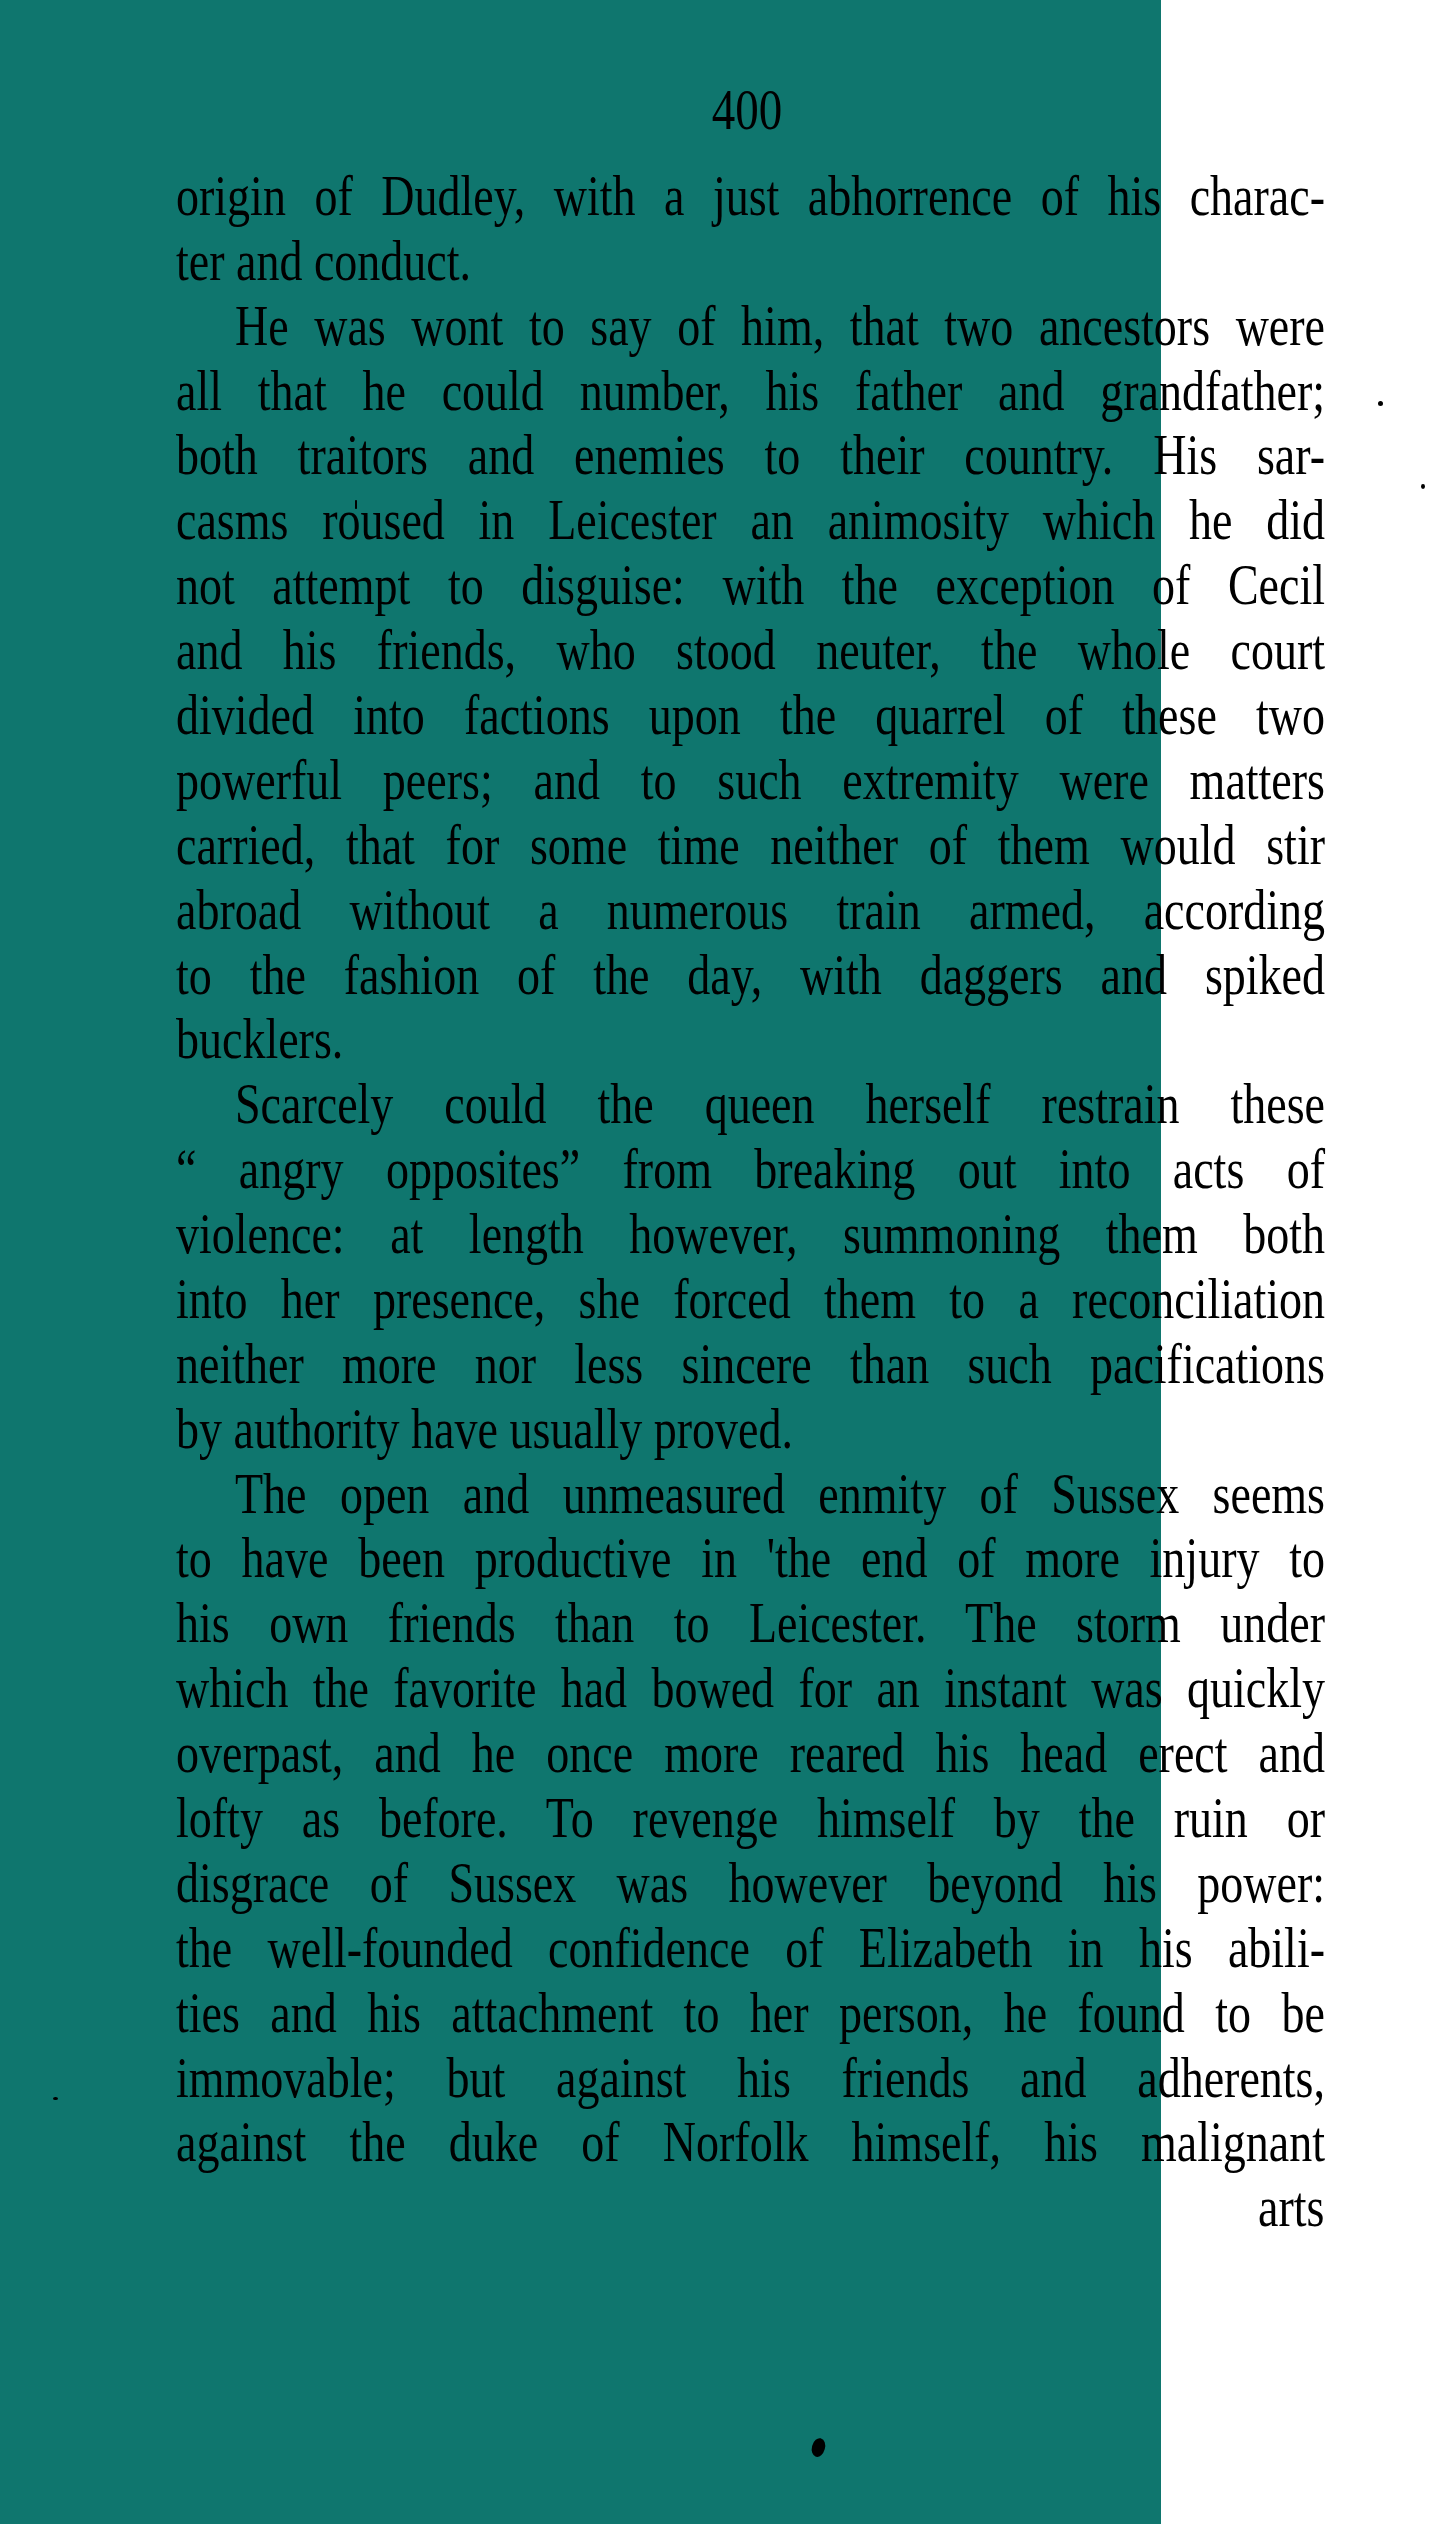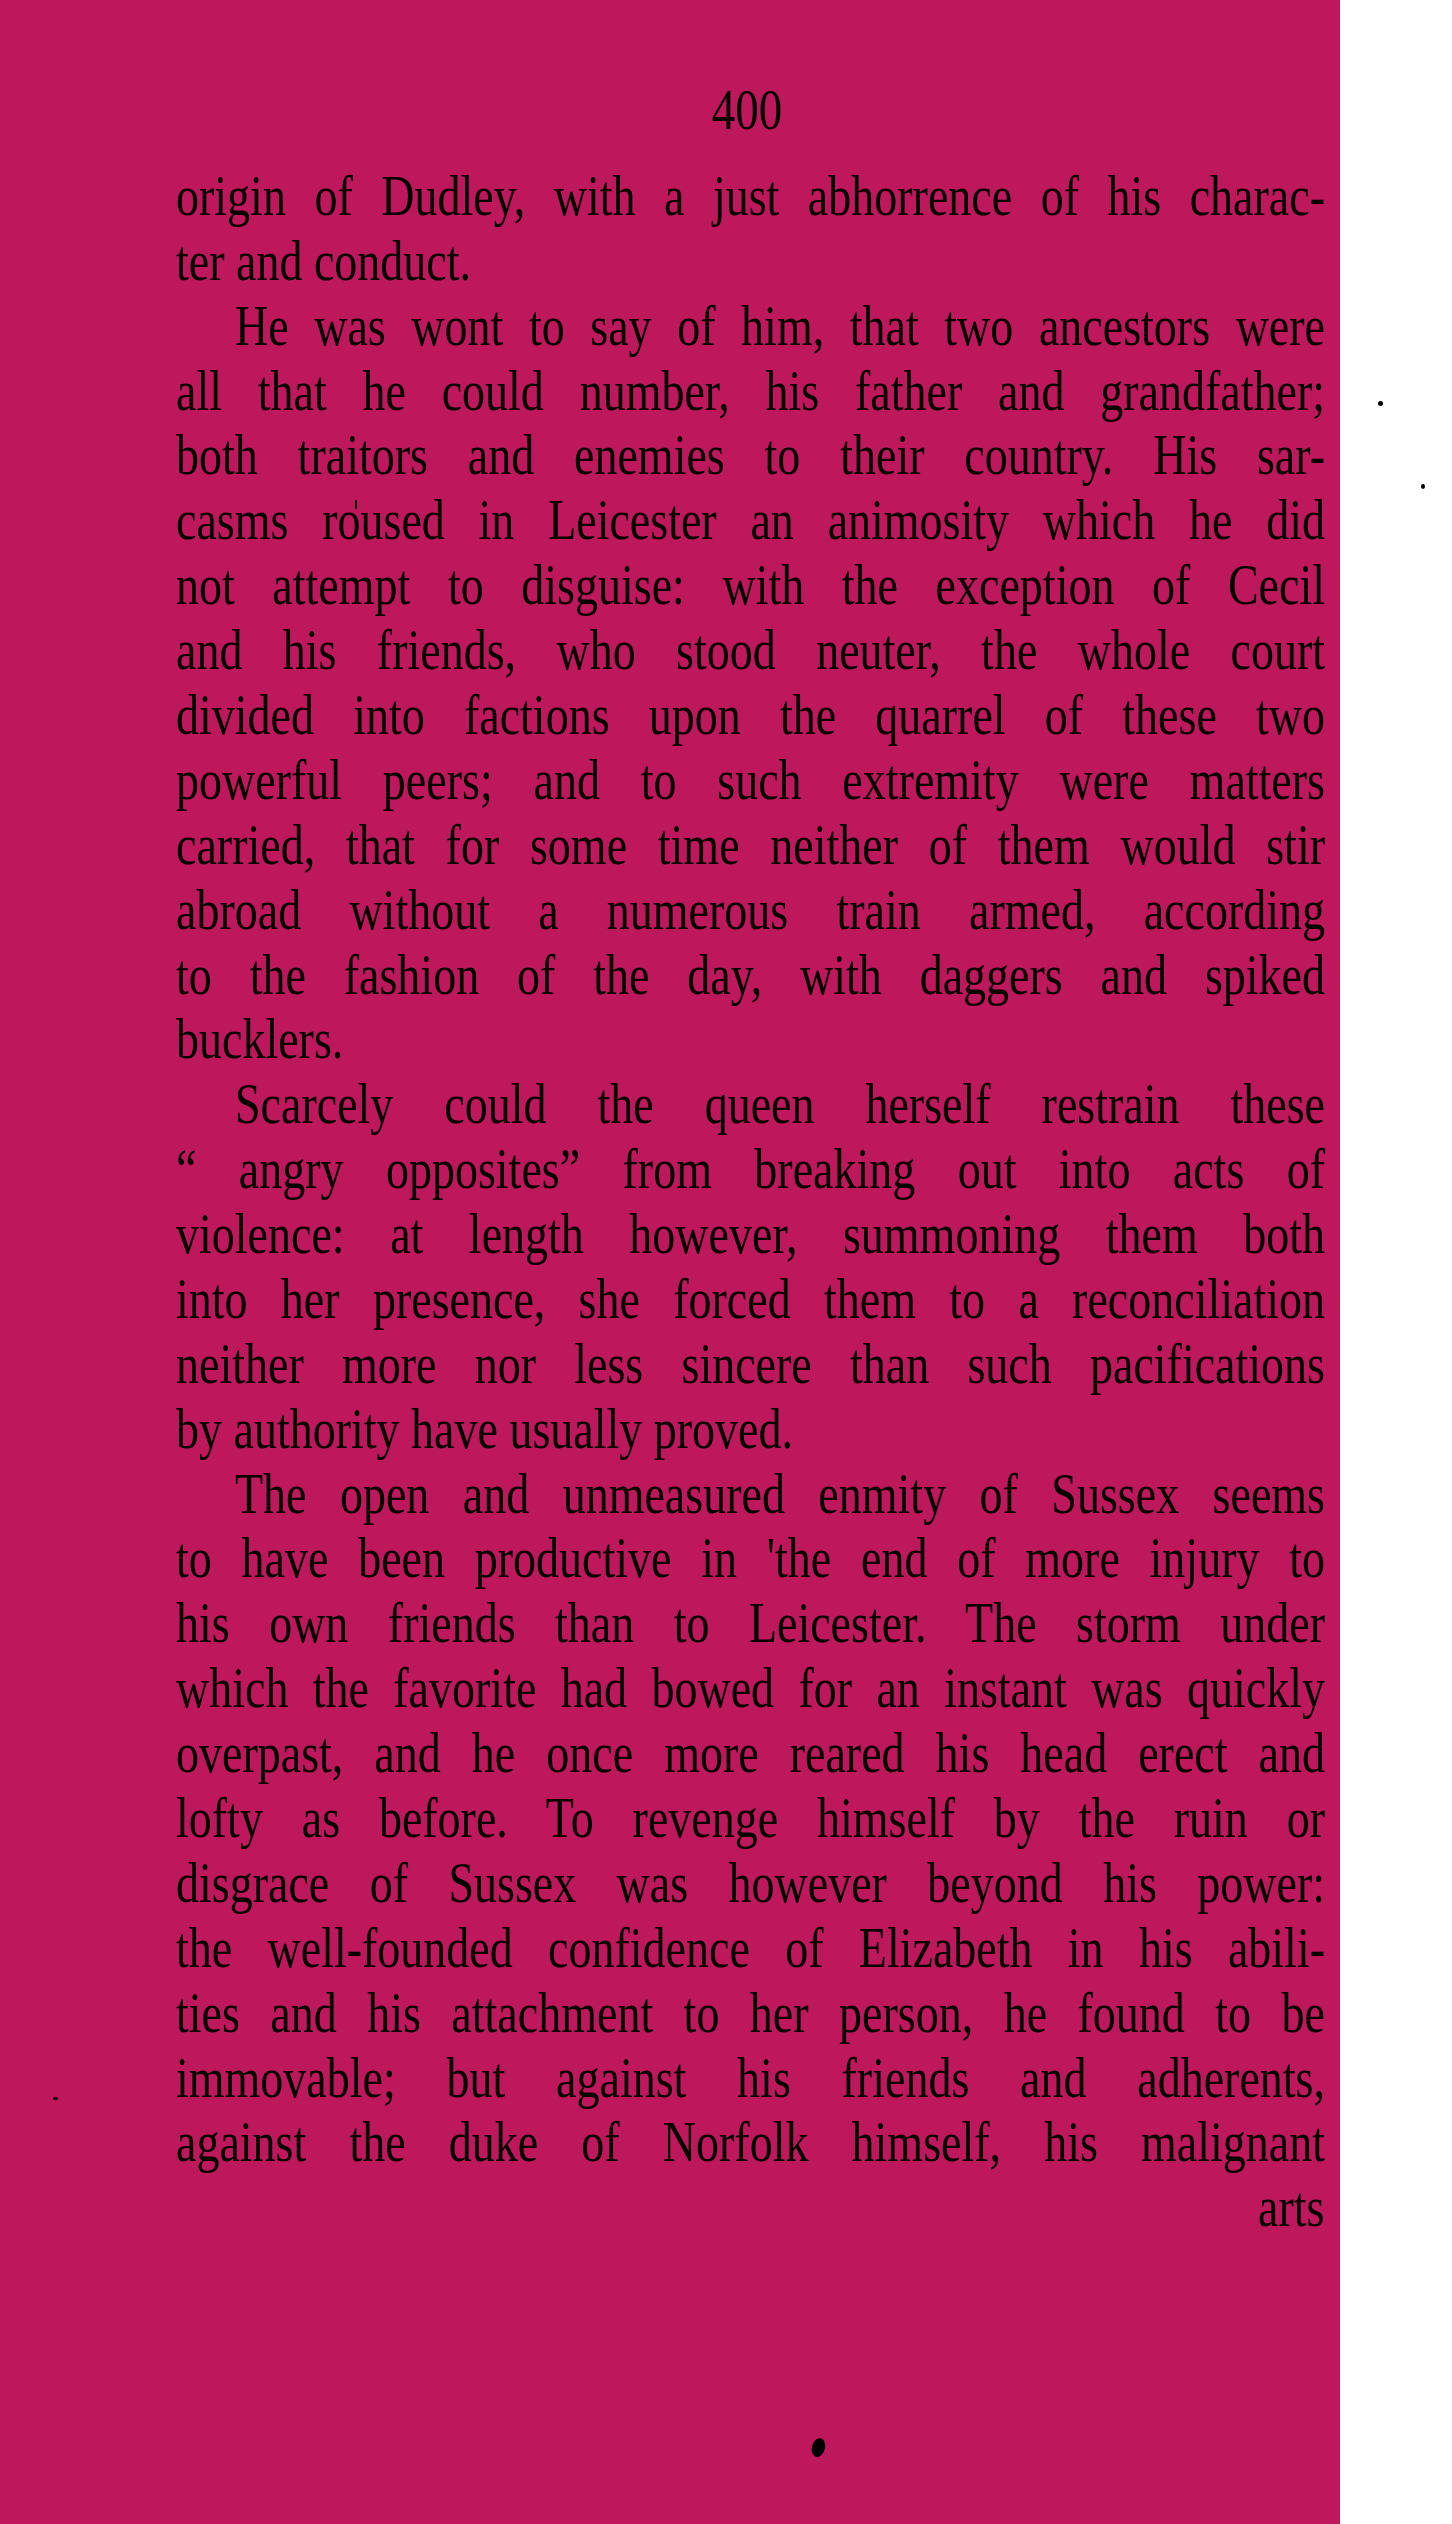--- a/index.html
+++ b/index.html
@@ -1,17 +1,17 @@
 <!DOCTYPE html>
 <html style="font-size:13.6px"><head>
 <meta charset="utf-8">
 <style>
   html, body { margin:0; padding:0; background:#ffffff; }
   body { width:1453px; height:2525px; position:relative; overflow:hidden; }
-  .page { position:absolute; left:0; top:0; width:1340px; height:2525px; background:#be185d; }
+  .page { position:absolute; left:0; top:0; width:1161px; height:2525px; background:#0f766e; }
   .page-number {
     position:absolute; left:662px; width:170px; top:92px;
     text-align:center; color:#000;
     font-family:"Liberation Serif", "DejaVu Serif", serif;
     font-size:47px; line-height:47px;
     transform:scaleY(1.22); transform-origin:center bottom;
   }
   .line {
     position:absolute; left:176px; width:1149px; height:64px;
     color:#000; white-space:nowrap;

